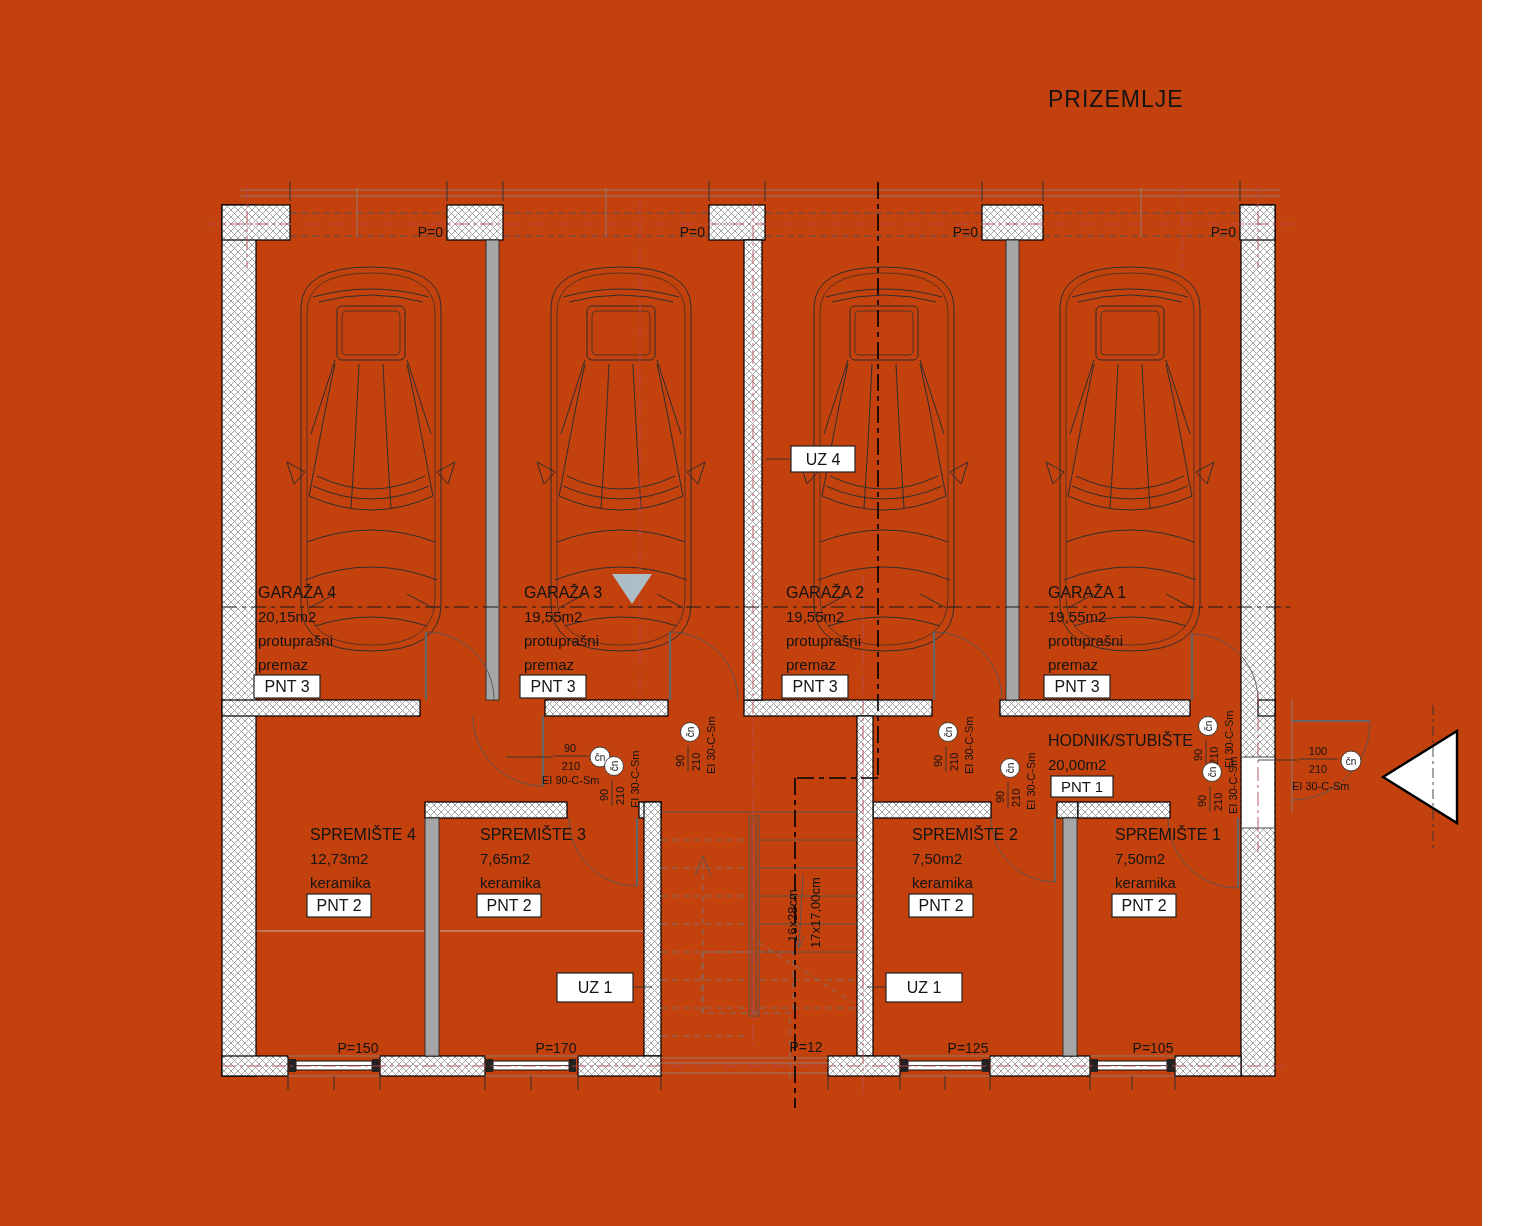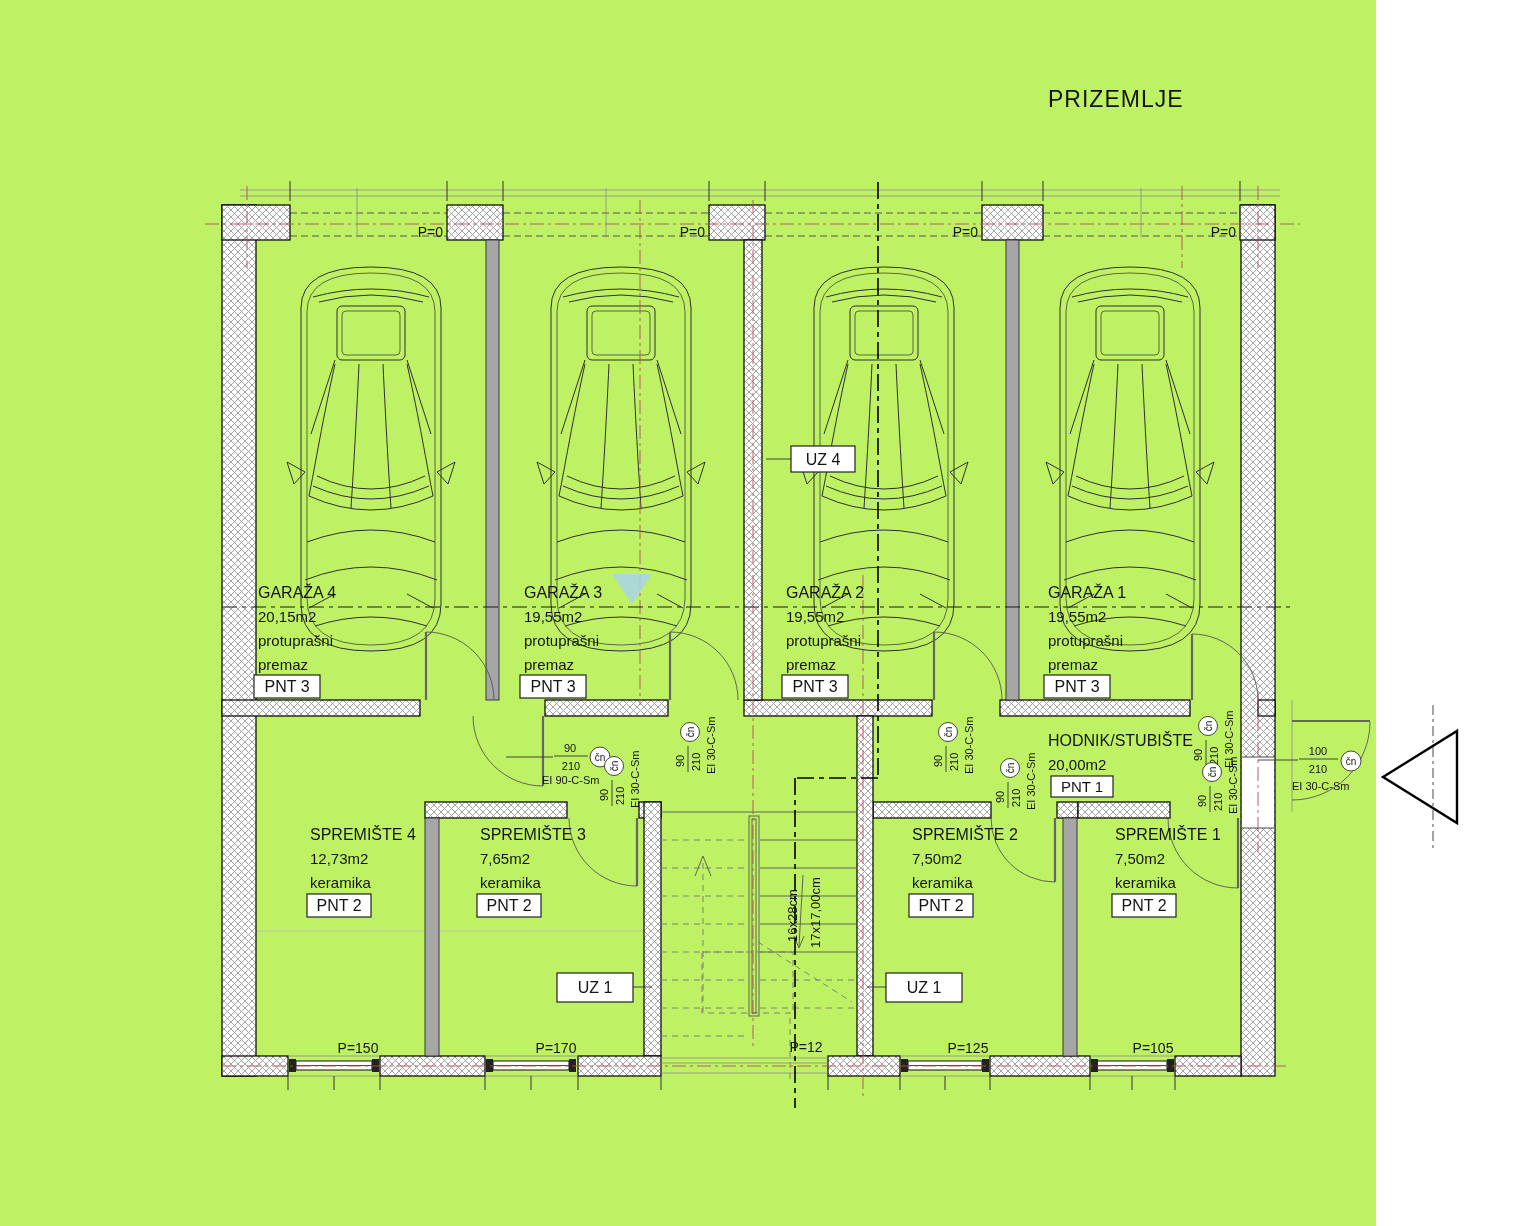--- a/index.html
+++ b/index.html
@@ -1,16 +1,16 @@
 <!DOCTYPE html>
 <html><head>
 <meta charset="utf-8">
 <style>
   html,body{margin:0;padding:0;background:#fff;}
-  .stage{width:1376px;height:1226px;position:relative;background:#bef264;}
+  .stage{width:1482px;height:1226px;position:relative;background:#c2410c;}
   svg{display:block;}
   text{font-family:"Liberation Sans", sans-serif;fill:#141414;}
   .t23{font-size:23px;letter-spacing:1px;}
   .t16{font-size:16px;}
   .t15{font-size:15px;}
   .t14{font-size:14px;}
   .t13{font-size:13px;}
   .t11{font-size:11px;}
   .t10{font-size:10px;}
   .w{fill:url(#hatch);stroke:#000;stroke-width:1.2;}

